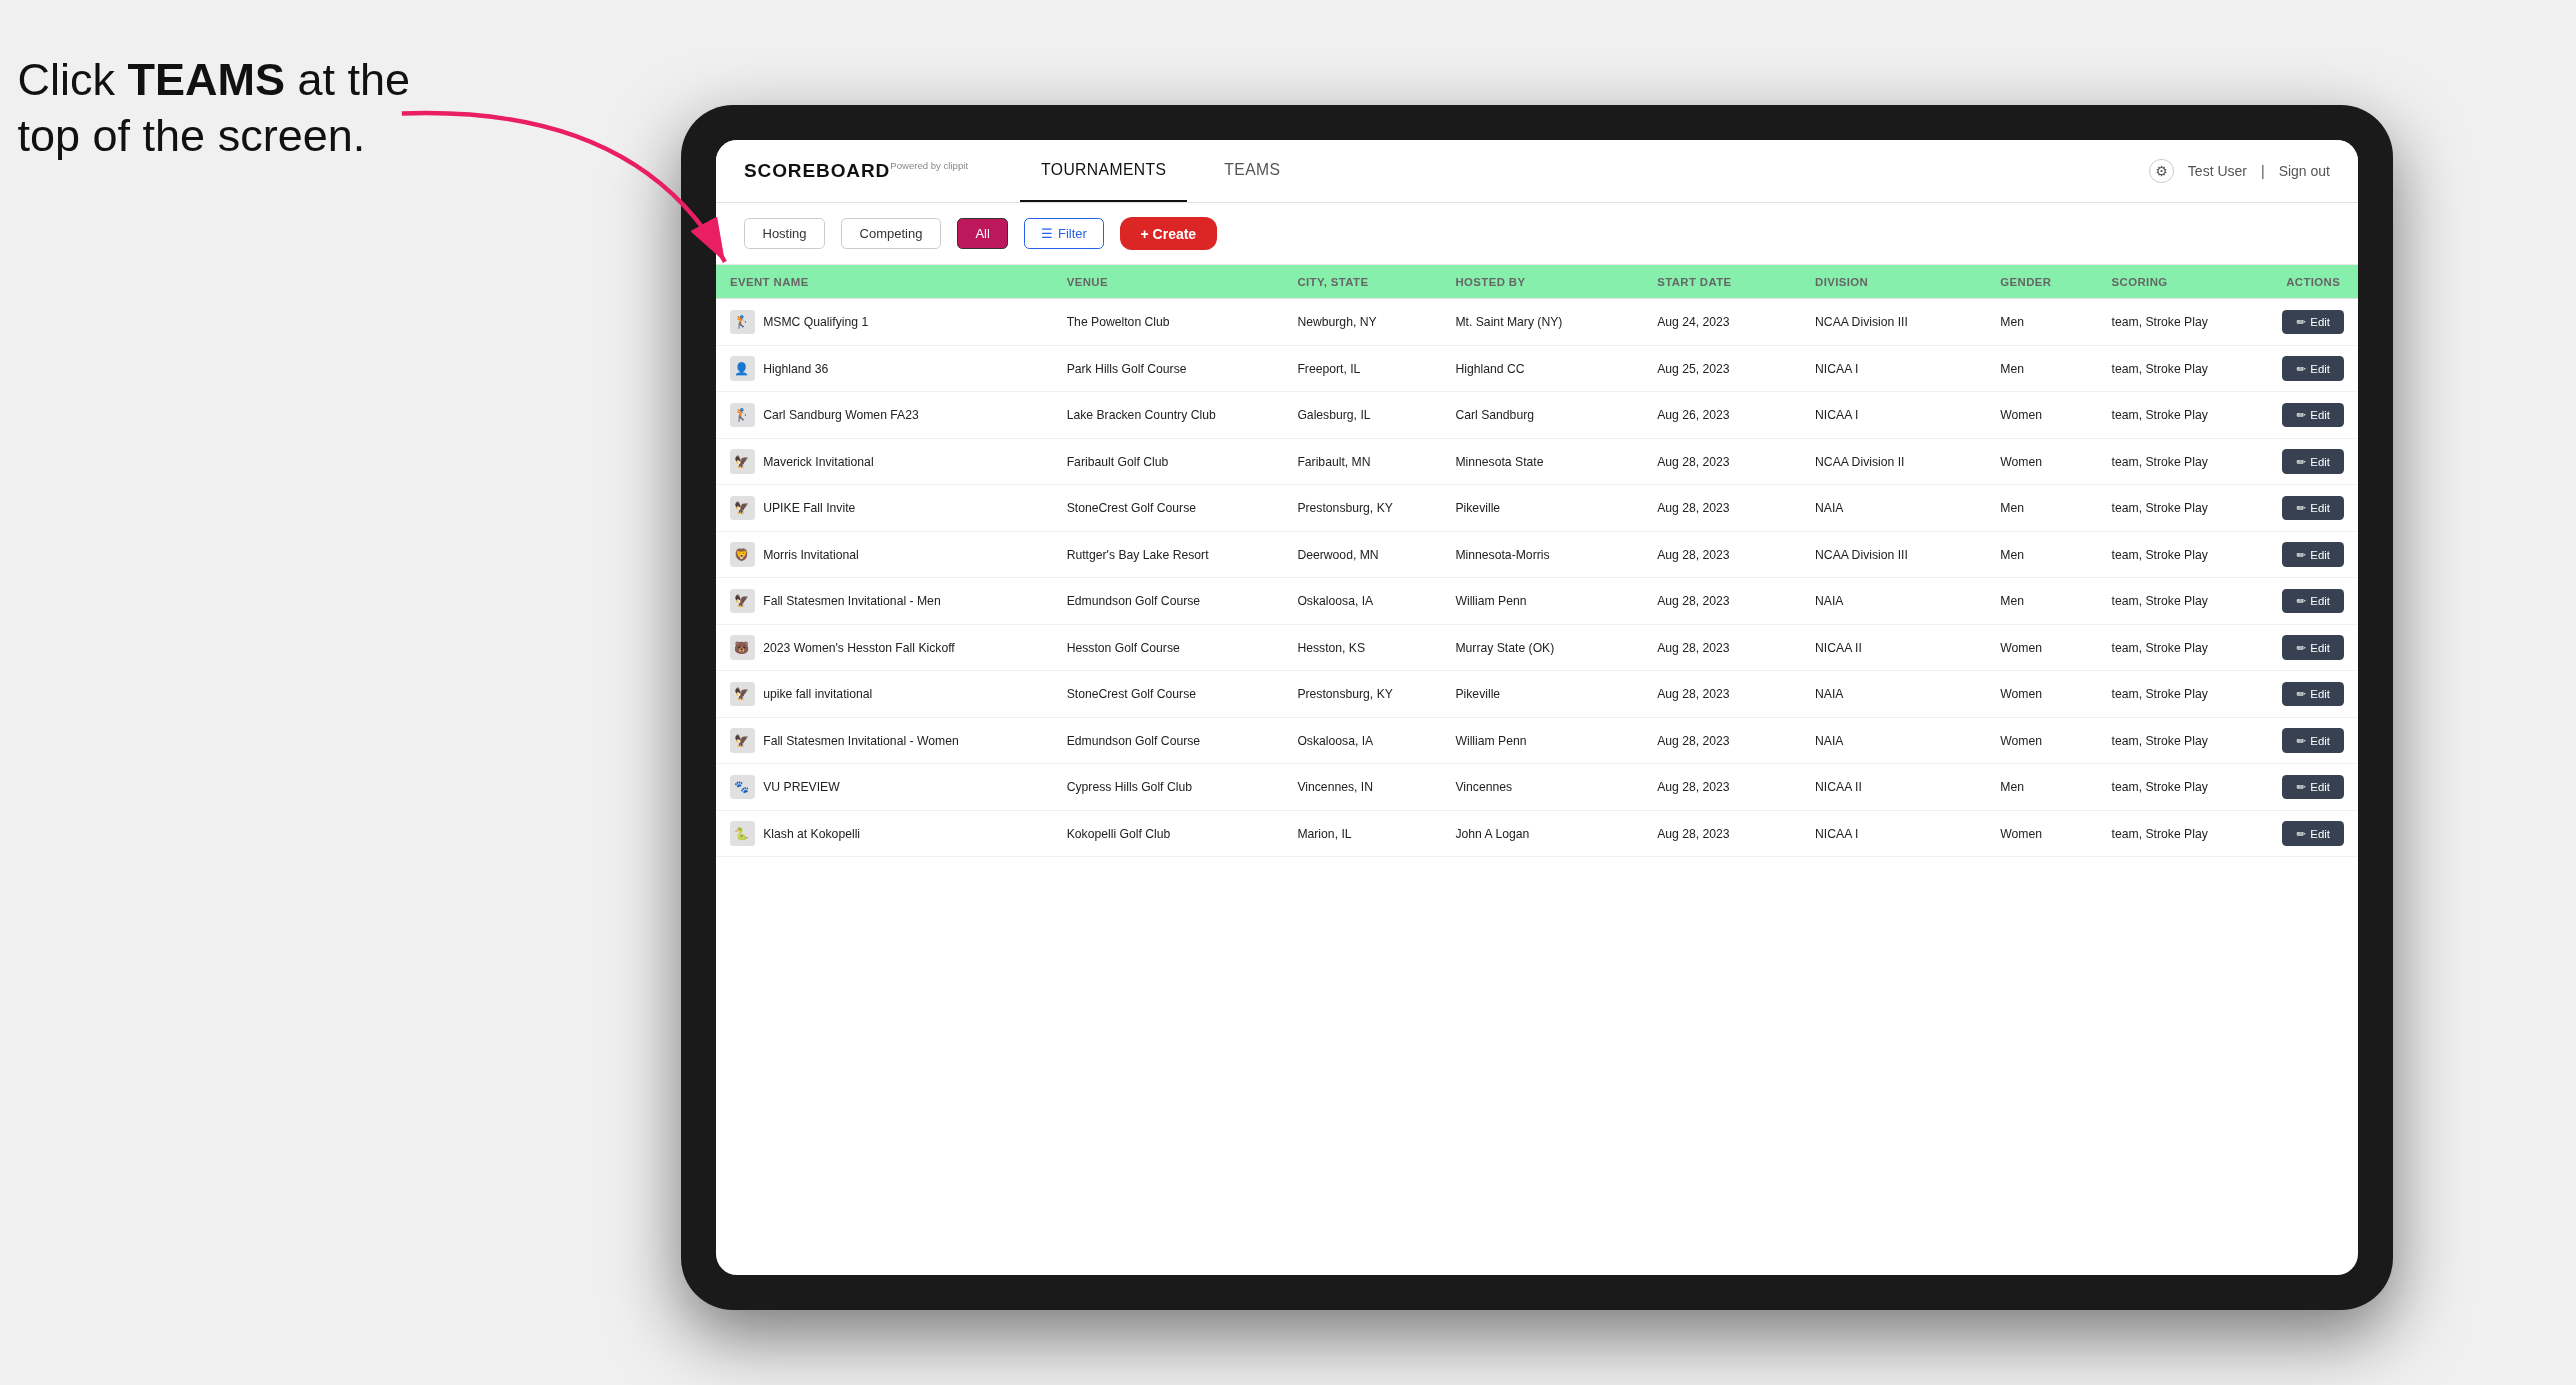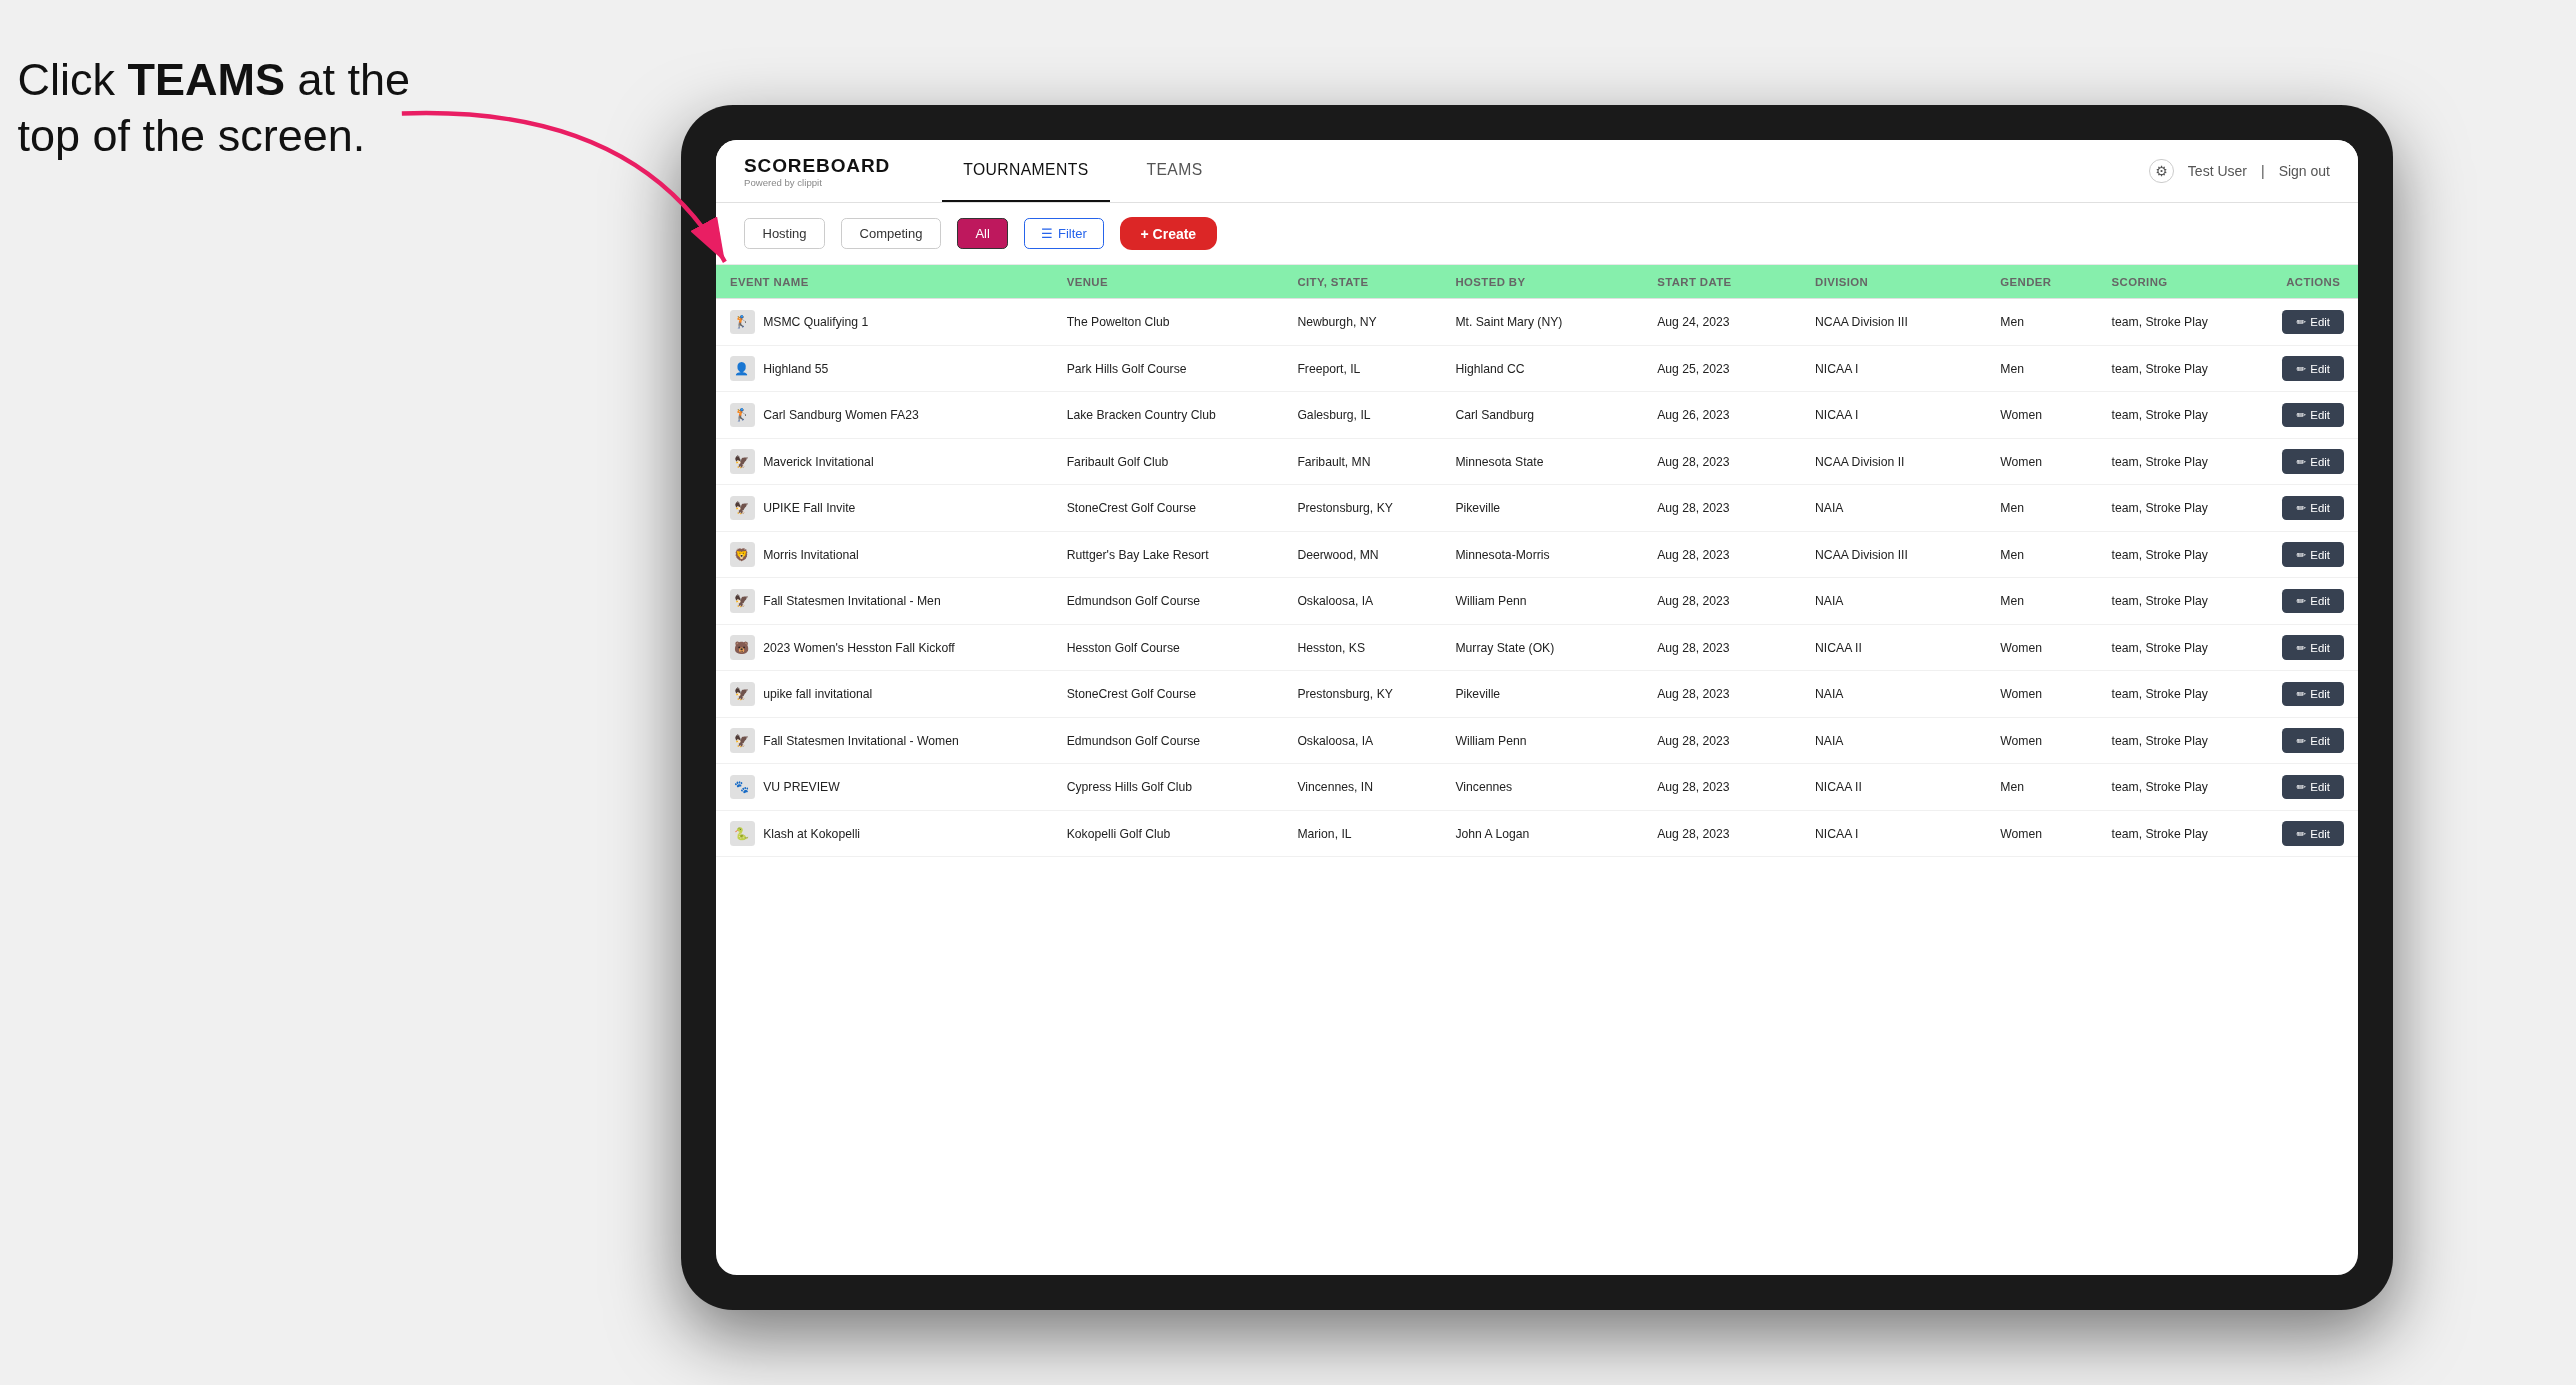--- a/index.html
+++ b/index.html
@@ -65,21 +65,21 @@
       align-items: center;
       padding: 0 28px;
       height: 63px;
       border-bottom: 0.9px solid #e0e0e0;
       background: #fff;
       flex-shrink: 0;
     }
 
     .logo-area {
       display: flex;
-      flex-direction: column;
+      flex-direction: row;
       margin-right: 52px;
     }
 
     .logo-title {
       font-size: 19px;
       font-weight: 900;
       letter-spacing: 0.9px;
       color: #111;
     }
 
@@ -363,21 +363,21 @@
     <td class="col-actions">
       <button class="edit-btn">
         <span>✏</span> Edit
       </button>
     </td>
   </tr>
             <tr>
     <td class="col-event">
       <div class="event-name-cell">
         <div class="team-logo">👤</div>
-        <span>Highland 55</span>
+        <span>Highland 36</span>
       </div>
     </td>
     <td class="col-venue">Park Hills Golf Course</td>
     <td class="col-city">Freeport, IL</td>
     <td class="col-hosted">Highland CC</td>
     <td class="col-date">Aug 25, 2023</td>
     <td class="col-division">NICAA I</td>
     <td class="col-gender">Men</td>
     <td class="col-scoring">team, Stroke Play</td>
     <td class="col-actions">

